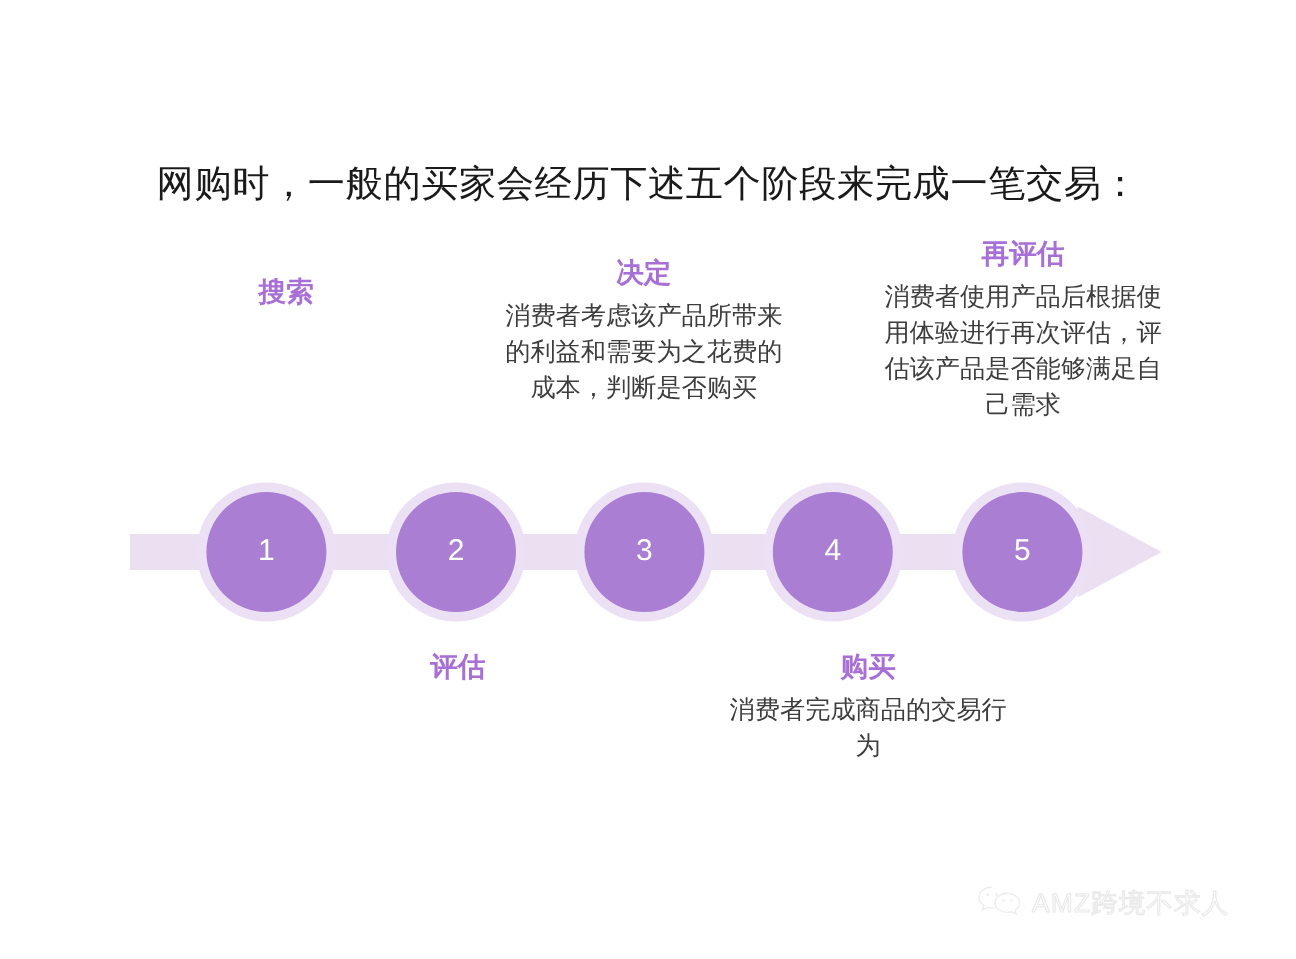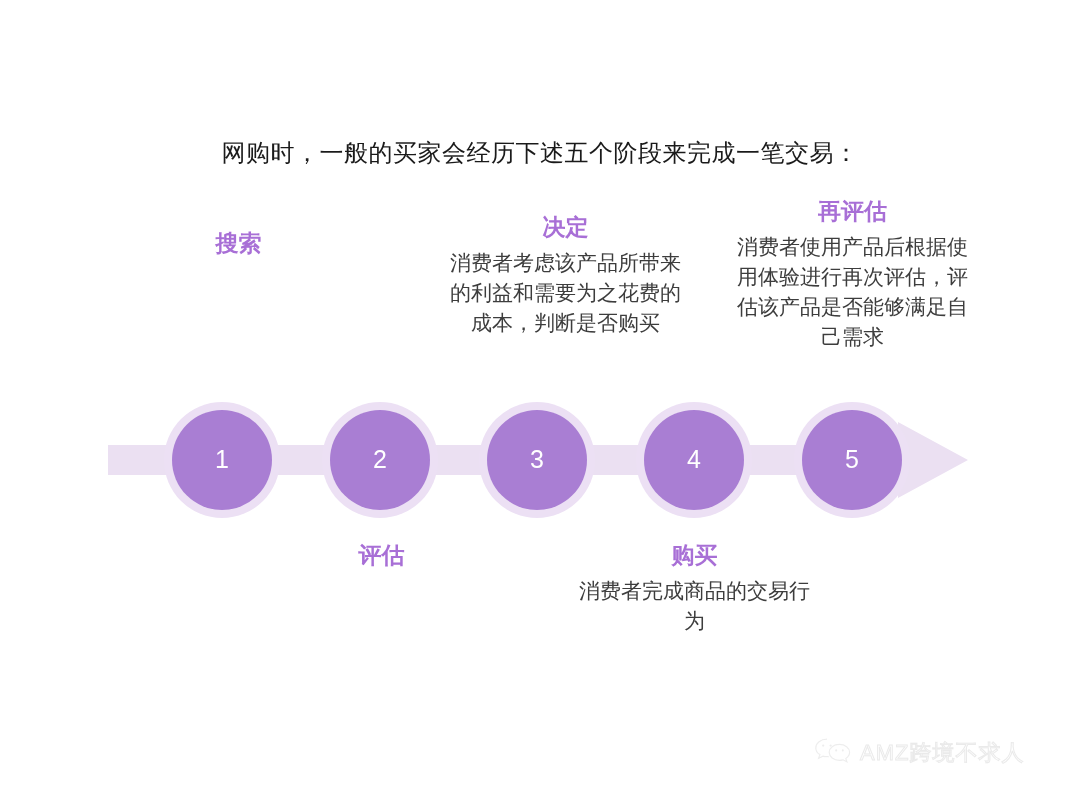--- a/index.html
+++ b/index.html
@@ -16,21 +16,21 @@
     -webkit-font-smoothing: antialiased;
   }
 
   
   #slide-title {
     position: absolute;
     top: 133px;
     left: 0;
     width: 1080px;
     text-align: center;
-    font-size: 24px;
+    font-size: 31px;
     line-height: 40px;
     color: #1a1a1a;
     font-family: "Liberation Serif", "DejaVu Serif", serif;
     letter-spacing: 0.5px;
     white-space: nowrap;
   }
 
   
   #timeline-arrow {
     position: absolute;
@@ -88,26 +88,26 @@
   }
   .stage-body {
     font-size: 21px;
     line-height: 30px;
     color: #3d3d3d;
     font-family: "Liberation Serif", "DejaVu Serif", serif;
   }
 
   
   #stage-1 { left: 116px; top: 228px; width: 245px; }
-  #stage-3 { left: 418px; top: 212px; width: 237px; margin-left: 29px; }
+  #stage-3 { left: 418px; top: 212px; width: 237px; }
   #stage-5 { left: 733px; top: 196px; width: 239px; }
 
   
   #stage-2 { left: 258px; top: 540px; width: 247px; }
-  #stage-4 { left: 571px; top: 540px; width: 247px; }
+  #stage-4 { left: 600px; top: 540px; width: 247px; }
 
   
   #watermark {
     position: absolute;
     left: 814px;
     top: 731px;
     width: 236px;
     height: 44px;
     display: flex;
     align-items: center;

